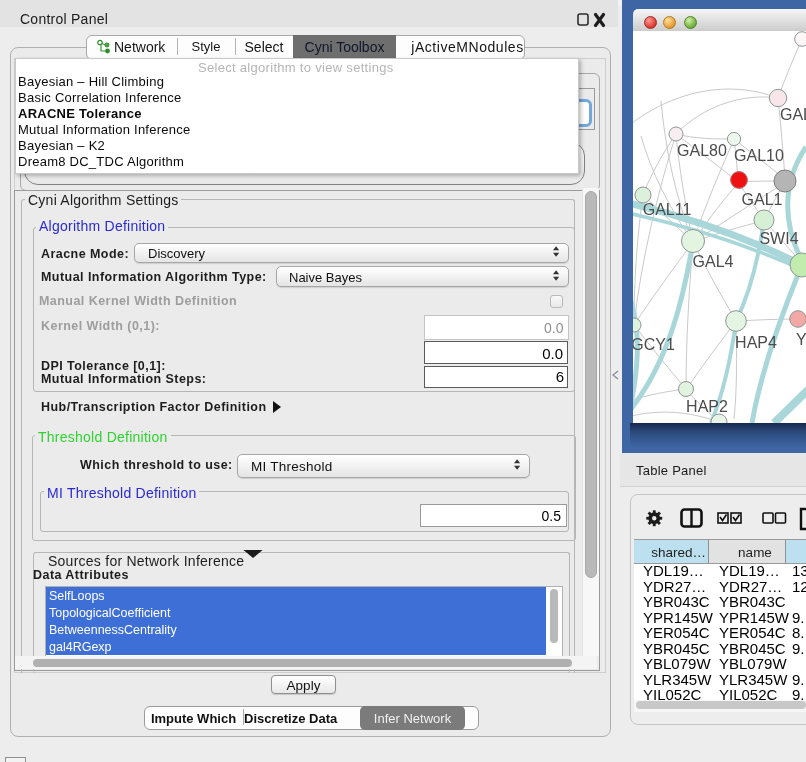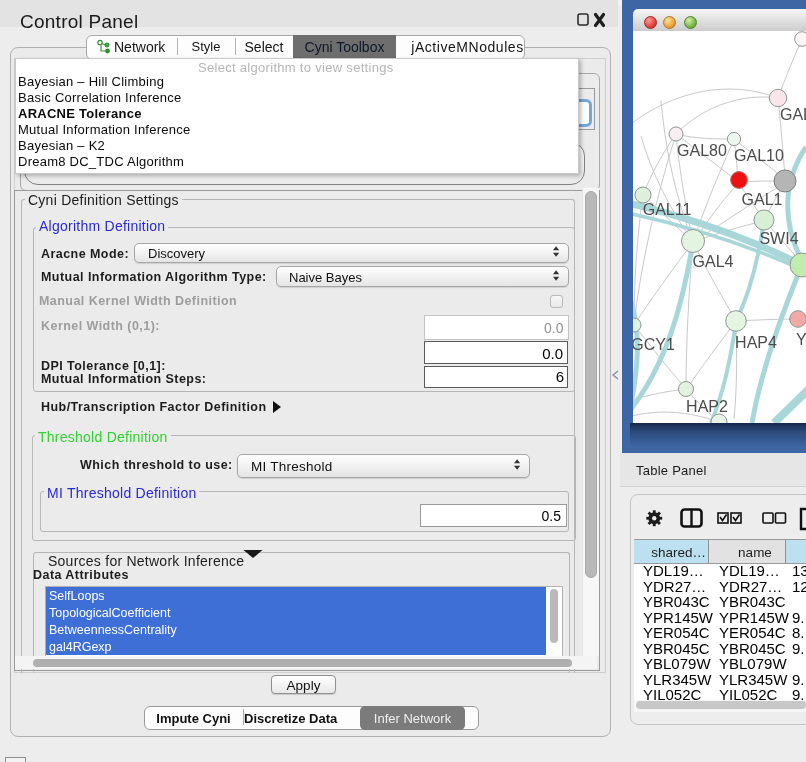--- a/index.html
+++ b/index.html
@@ -17,40 +17,40 @@
   .tfield{position:absolute;background:#fff;}
   .num{position:absolute;text-align:right;white-space:nowrap;}
 </style>
 </head>
 <body>
 <div id="page">
 
   <div class="abs" style="left:0;top:0;width:622px;height:4.5px;background:#f2f2f2;"></div>
   <div class="abs" style="left:4.5px;top:0;width:1.3px;height:3.5px;background:#4a4a4a;"></div>
   <div class="abs" style="left:0;top:4;width:618px;height:27px;background:#e3e3e3;"></div>
-  <div class="abs" style="left:20px;top:11px;font-size:19px;letter-spacing:0.25px;color:#1b1b1b;">Control Panel</div>
+  <div class="abs" style="left:20px;top:11px;font-size:14px;letter-spacing:0.25px;color:#1b1b1b;">Control Panel</div>
   <svg class="abs" style="left:576px;top:12px;" width="34" height="16" viewBox="0 0 34 16">
     <rect x="2" y="2" width="10" height="11" rx="2" fill="none" stroke="#2e2e2e" stroke-width="1.6"></rect>
     <path d="M19.5 2.5 L27.5 13.5 M27.5 2.5 L19.5 13.5" stroke="#1d1d1d" stroke-width="3.2" stroke-linecap="round"></path>
   </svg>
 
   <div class="abs" style="left:10px;top:47px;width:599px;height:688px;background:#ebebeb;
        border:1px solid #b0b0b0;border-radius:8px;"></div>
 
   <div class="abs" style="left:14px;top:58px;width:590px;height:613px;border:1px solid #cfcfcf;background:#ebebeb;"></div>
 
   <div class="abs" style="left:20px;top:73px;width:578px;height:116px;border:1px solid #a8a8a8;border-radius:6px;background:#ebebeb;"></div>
   <div class="abs" style="left:28px;top:88px;width:565px;height:40px;border:1px solid #9a9a9a;background:#ebebeb;"></div>
   <div class="abs" style="left:470px;top:99px;width:116px;height:22px;background:#fff;border:3px solid #74a7da;border-radius:6px;"></div>
   <div class="abs" style="left:24px;top:142px;width:559px;height:41px;background:linear-gradient(#ffffff,#e9e9e9);border:1.5px solid #828282;border-radius:14px;"></div>
 
   <div class="abs" style="left:14px;top:190px;width:584px;height:479px;border:1px solid #9a9a9a;background:#ebebeb;"></div>
 
   <div class="group" style="left:21px;top:199px;width:552px;height:473px;border-bottom:none;border-radius:3px 3px 0 0;"></div>
-  <div class="gtitle" style="left:25px;top:192px;color:#1d1d1d;">Cyni Definition Settings</div>
+  <div class="gtitle" style="left:25px;top:192px;color:#1d1d1d;">Cyni Algorithm Settings</div>
 
   <div class="group" style="left:33px;top:227px;width:540px;height:163px;"></div>
   <div class="gtitle" style="left:36px;top:218px;color:#2a2ad4;">Algorithm Definition</div>
 
   <div class="lbl" style="left:41px;top:247px;">Aracne Mode:</div>
   <div class="combo" style="left:134px;top:242.5px;width:433px;height:18.5px;"></div>
   <div class="combotext" style="left:148px;top:245.5px;">Discovery</div>
   <svg class="carets" style="left:553px;top:246px;" viewBox="0 0 7 12">
     <path d="M3.5 0 L7 4.5 L0 4.5 Z" fill="#333"></path>
       <path d="M3.5 12 L7 7.5 L0 7.5 Z" fill="#333"></path>
@@ -116,21 +116,21 @@
   <div class="abs" style="left:584.5px;top:191px;width:10px;height:385px;background:#b9b9b9;border:1px solid #a8a8a8;border-radius:6px;"></div>
   <div class="abs" style="left:15px;top:656px;width:582px;height:13px;background:#f4f4f4;"></div>
   <div class="abs" style="left:33px;top:659px;width:539px;height:7.5px;background:#b0b0b0;border-radius:4px;"></div>
 
   <div class="abs" style="left:271px;top:675px;width:63px;height:17px;background:linear-gradient(#ffffff,#e8e8e8);border:1px solid #8f8f8f;border-radius:4px;box-shadow:0 1px 1px rgba(0,0,0,0.15);"></div>
   <div class="abs" style="left:271px;top:678px;width:65px;text-align:center;font-size:13.5px;color:#111;">Apply</div>
 
   <div class="abs" style="left:144px;top:706px;width:333px;height:22px;background:#fdfdfd;border:1px solid #9b9b9b;border-radius:6px;"></div>
   <div class="abs" style="left:243px;top:709px;width:1px;height:16px;background:#aaa;"></div>
   <div class="abs" style="left:360px;top:706px;width:105px;height:24px;background:#7b7b7b;border-radius:5px;"></div>
-  <div class="abs" style="left:144px;top:711px;width:99px;text-align:center;font-size:13px;font-weight:bold;color:#111;">Impute Cyni</div>
+  <div class="abs" style="left:144px;top:711px;width:99px;text-align:center;font-size:13px;font-weight:bold;color:#111;">Impute Which</div>
   <div class="abs" style="left:244px;top:711px;width:120px;text-align:left;font-size:13px;font-weight:bold;color:#111;">Discretize Data</div>
   <div class="abs" style="left:360px;top:711px;width:105px;text-align:center;font-size:13px;color:#f0f0f0;">Infer Network</div>
 
   <div class="abs" style="left:5px;top:757px;width:19px;height:10px;border:1.5px solid #8f8f8f;background:#f2f2f2;"></div>
 
   <svg class="abs" style="left:612px;top:370px;" width="7" height="10" viewBox="0 0 7 10">
     <path d="M6 1 L1 5 L6 9" fill="none" stroke="#8a8aa0" stroke-width="1.4"></path>
   </svg>
 
   <div class="abs" style="left:86px;top:35px;width:437px;height:23px;background:#fdfdfd;border:1px solid #a9a9a9;border-radius:6px;"></div>

